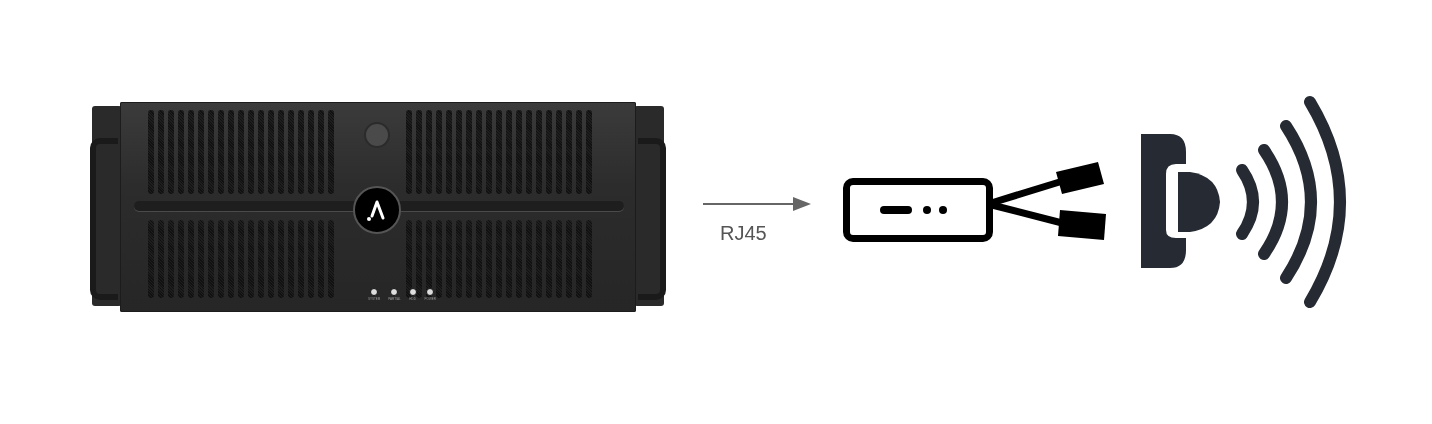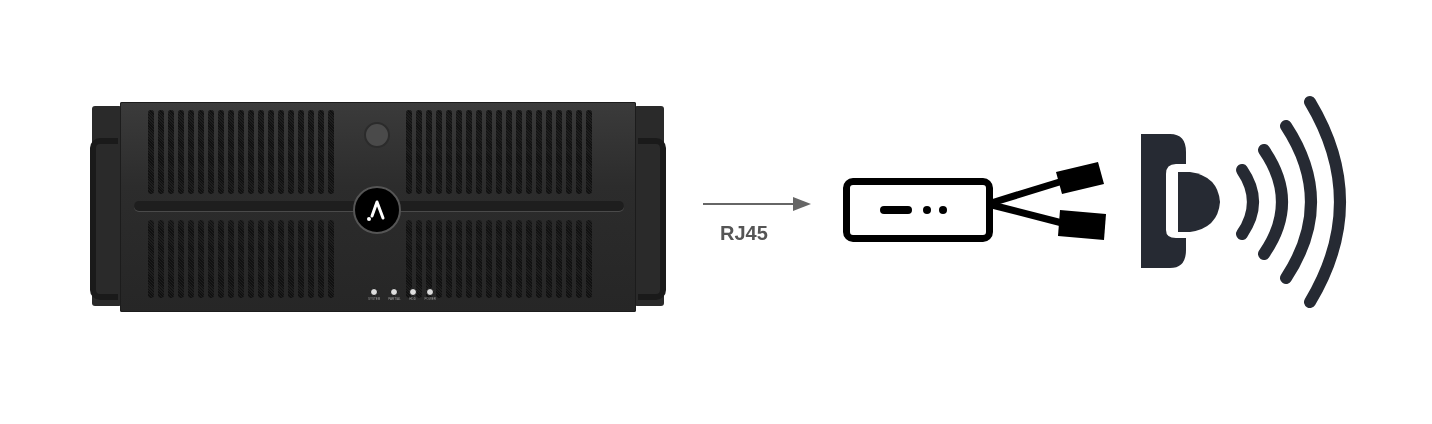--- a/index.html
+++ b/index.html
@@ -19,21 +19,21 @@
   .bar{position:absolute;left:14px;top:99px;width:490px;height:10px;background:#1e1e1e;border-radius:5px;box-shadow:0 1px 0 #4a4a4a;}
   .badge{position:absolute;left:233px;top:84px;width:44px;height:44px;border-radius:50%;background:#000;border:2px solid #555;}
   .lock{position:absolute;left:244px;top:20px;width:22px;height:22px;border-radius:50%;background:#4a4a4a;border:2px solid #2b2b2b;}
   .leds{position:absolute;left:248px;top:186px;display:flex;gap:8px;}
   .led{display:flex;flex-direction:column;align-items:center;}
   .led-dot{width:6px;height:6px;border-radius:50%;background:#ddd;border:1px solid #111;}
   .led-label{font-size:3px;color:#999;margin-top:1px;}
   
   .arrow-line{left:703px;top:203px;width:92px;height:2px;background:#666;}
   .arrow-head{left:793px;top:197px;width:0;height:0;border-top:7px solid transparent;border-bottom:7px solid transparent;border-left:18px solid #666;}
-  .rj45{left:720px;top:222px;font-size:20px;color:#555;font-weight:bold;}
+  .rj45{left:720px;top:222px;font-size:20px;color:#555;}
   
   .converter{left:843px;top:178px;width:136px;height:50px;border:7px solid #000;border-radius:10px;background:#fff;}
 </style>
 </head>
 <body>
 
 <div class="abs server">
   <div class="ear left"></div>
   <div class="ear right"></div>
   <div class="handle left"></div>

